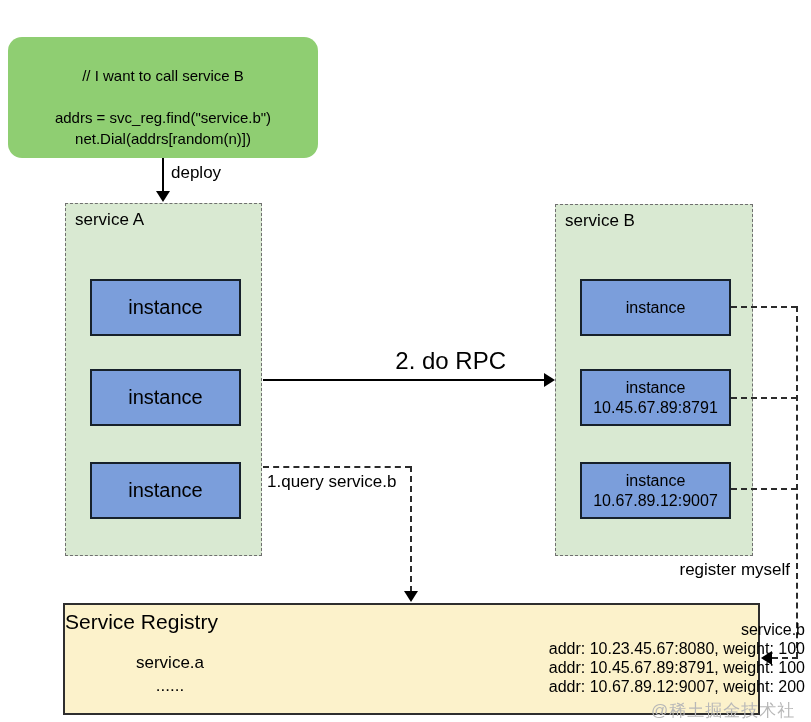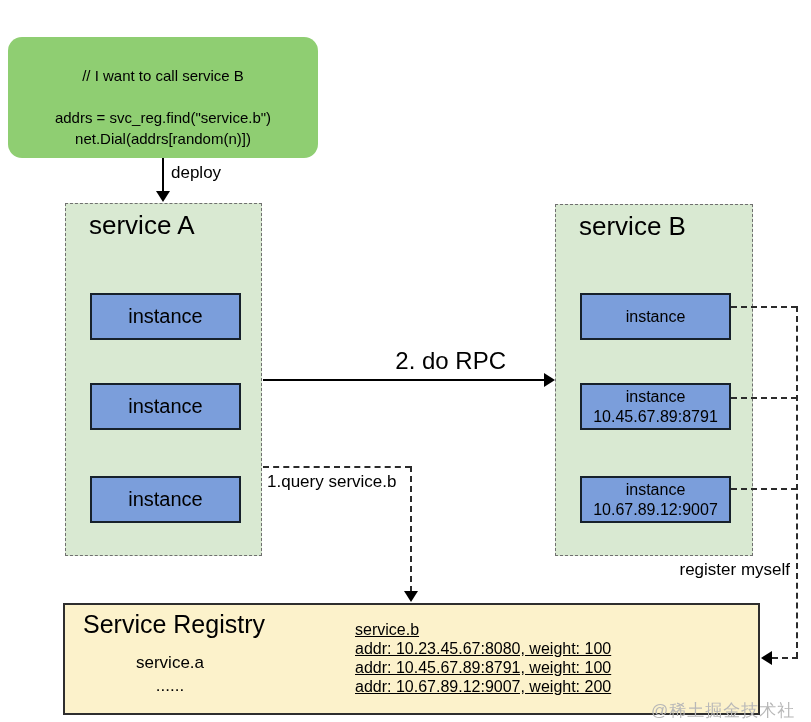--- a/index.html
+++ b/index.html
@@ -32,40 +32,39 @@
   .rpc-label { left:306px; top:347px; width:200px; text-align:right; font-size:24px; }
   .query-label { left:267px; top:472px; font-size:17px; }
   .register-label { left:630px; top:560px; width:160px; text-align:right; font-size:17px; }
 
   
   .service-box {
     background:#d9e9d2; border:1.5px dashed #6f6f6f;
   }
   #svcA { left:65px; top:203px; width:197px; height:353px; }
   #svcB { left:555px; top:204px; width:198px; height:352px; }
-  .service-title { position:absolute; left:23px; top:6px; font-size:26px; }
+  .service-title { position:absolute; left:9px; top:6px; font-size:17px; }
 
   .instance {
-    position:absolute; left:24px; width:151px; height:47px;
+    position:absolute; left:24px; width:151px; height:57px;
     background:#7b9edb; border:2px solid #17212b;
     display:flex; flex-direction:column; align-items:center; justify-content:center;
     text-align:center;
-    margin-top:14px;
   }
   .instance.big { font-size:20px; }
   .instance.small { font-size:16px; line-height:20px; }
 
   
   .registry {
     left:63px; top:603px; width:697px; height:112px;
     background:#fcf2cb; border:2px solid #2e2e2e;
   }
-  .registry-title { position:absolute; left:18px; top:5px; font-size:25px; }
+  .registry-title { position:absolute; left:0; top:5px; font-size:21px; }
   .reg-col-a { position:absolute; left:10px; top:46px; width:190px; text-align:center; font-size:17px; line-height:23px; }
-  .reg-col-b { position:absolute; left:290px; top:15px; width:450px; text-align:left; font-size:16px; line-height:19px;text-decoration:underline; }
+  .reg-col-b { position:absolute; left:290px; top:15px; width:450px; text-align:right; font-size:16px; line-height:19px; }
 
   .watermark { left:651px; top:699px; font-size:17px; color:#b8b8b8; letter-spacing:1px; z-index:5; }
 </style>
 </head>
 <body>
 
 <div id="canvas">
 
   <div class="abs code-box">
     <div>// I want to call service B</div>

